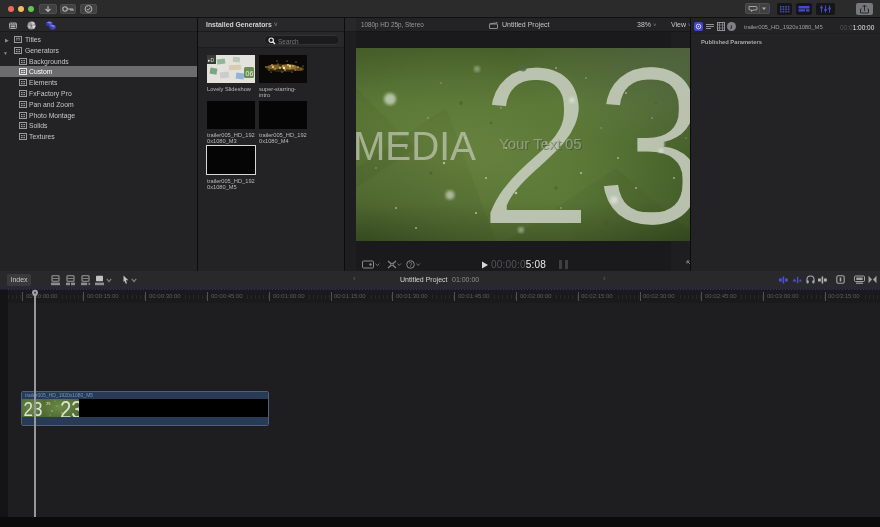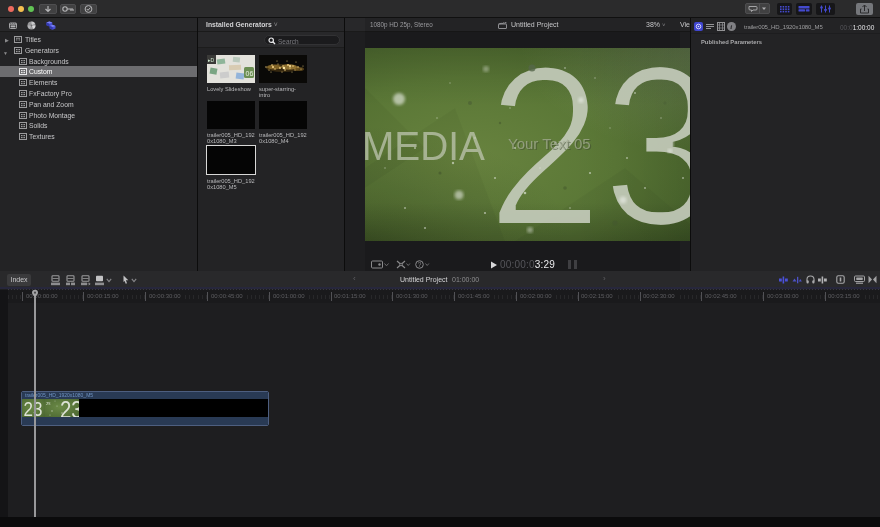--- a/index.html
+++ b/index.html
@@ -22,21 +22,21 @@
   .srow .lbl { position:absolute; top:0; }
 
   
   #browser { left:198px; top:32px; width:146px; height:239px; background:#232325; }
   #searchrow { position:absolute; left:0; top:0; width:146px; height:16px; background:#28282a; border-bottom:1px solid #1c1c1c; }
   #searchbox { position:absolute; left:66px; top:3px; width:76px; height:10px; background:#1b1b1d; border:1px solid #323234; border-radius:5px; color:#7c7c80; font-size:6.5px; line-height:9px; }
   .thumb { position:absolute; width:48px; height:28px; background:#050505; }
   .tlabel { position:absolute; color:#b9b9bb; font-size:5.7px; line-height:6.3px; }
 
   
-  #viewer { left:365px; top:18px; width:315px; height:253px; background:#1a1a1c; }
+  #viewer { left:356px; top:18px; width:315px; height:253px; background:#1a1a1c; }
   #vinfo { position:absolute; left:0; top:0; width:345px; height:14px; background:#232325; border-bottom:1px solid #161616; color:#9a9a9e; font-size:7px; line-height:13px; }
   #video { position:absolute; left:0; top:30px; width:345px; height:193px; overflow:hidden; background:#5a7a3e; }
 
   
   #inspector { left:691px; top:18px; width:189px; height:253px; background:#232325; }
 
   
   #tltoolbar { left:0; top:271px; width:880px; height:18px; background:#29292b; border-bottom:1px solid #151515; }
 
   
@@ -459,21 +459,21 @@
           <path d="M10.5 3.5 l1.7 2 1.7-2" fill="none" stroke="#6a6a6c" stroke-width="1"></path>
         </svg>
       <svg class="abs" style="left:50px;top:2px;" width="16" height="9" viewBox="0 0 16 9">
           <circle cx="4.5" cy="4.5" r="3.8" fill="none" stroke="#8a8a8c" stroke-width="1"></circle>
           <text x="2.7" y="6.8" font-size="6.5" fill="#8a8a8c" font-family="Liberation Sans">?</text>
           <path d="M10.5 3.5 l1.7 2 1.7-2" fill="none" stroke="#6a6a6c" stroke-width="1"></path>
         </svg>
       <svg class="abs" style="left:125px;top:2.5px;" width="8" height="8" viewBox="0 0 8 8">
           <path d="M1 0.5 L7 4 L1 7.5 Z" fill="#d8d8da"></path>
         </svg>
-      <div class="abs" style="left:135px;top:0;font-size:10px;line-height:13px;color:#55555a;letter-spacing:0.2px;">00:00:0<span style="color:#e9e9eb;">3:29</span></div>
+      <div class="abs" style="left:135px;top:0;font-size:10px;line-height:13px;color:#55555a;letter-spacing:0.2px;">00:00:0<span style="color:#e9e9eb;">5:08</span></div>
       <div class="abs" style="left:203px;top:2px;width:3px;height:9px;background:#3f3f42;"></div>
       <div class="abs" style="left:209px;top:2px;width:3px;height:9px;background:#3f3f42;"></div>
       <svg class="abs" style="left:330px;top:2px;" width="9" height="9" viewBox="0 0 9 9">
           <path d="M1 3.5 v-2.5 h2.5 M8 5.5 v2.5 h-2.5 M1.2 1.2 l2.6 2.6 M7.8 7.8 L5.2 5.2" stroke="#8a8a8c" stroke-width="1" fill="none"></path>
         </svg>
     </div>
   </div>
 
   <div id="inspector" class="abs">
     <svg class="abs" style="left:3px;top:4px;display:block;" width="9" height="9" viewBox="0 0 9 9">

